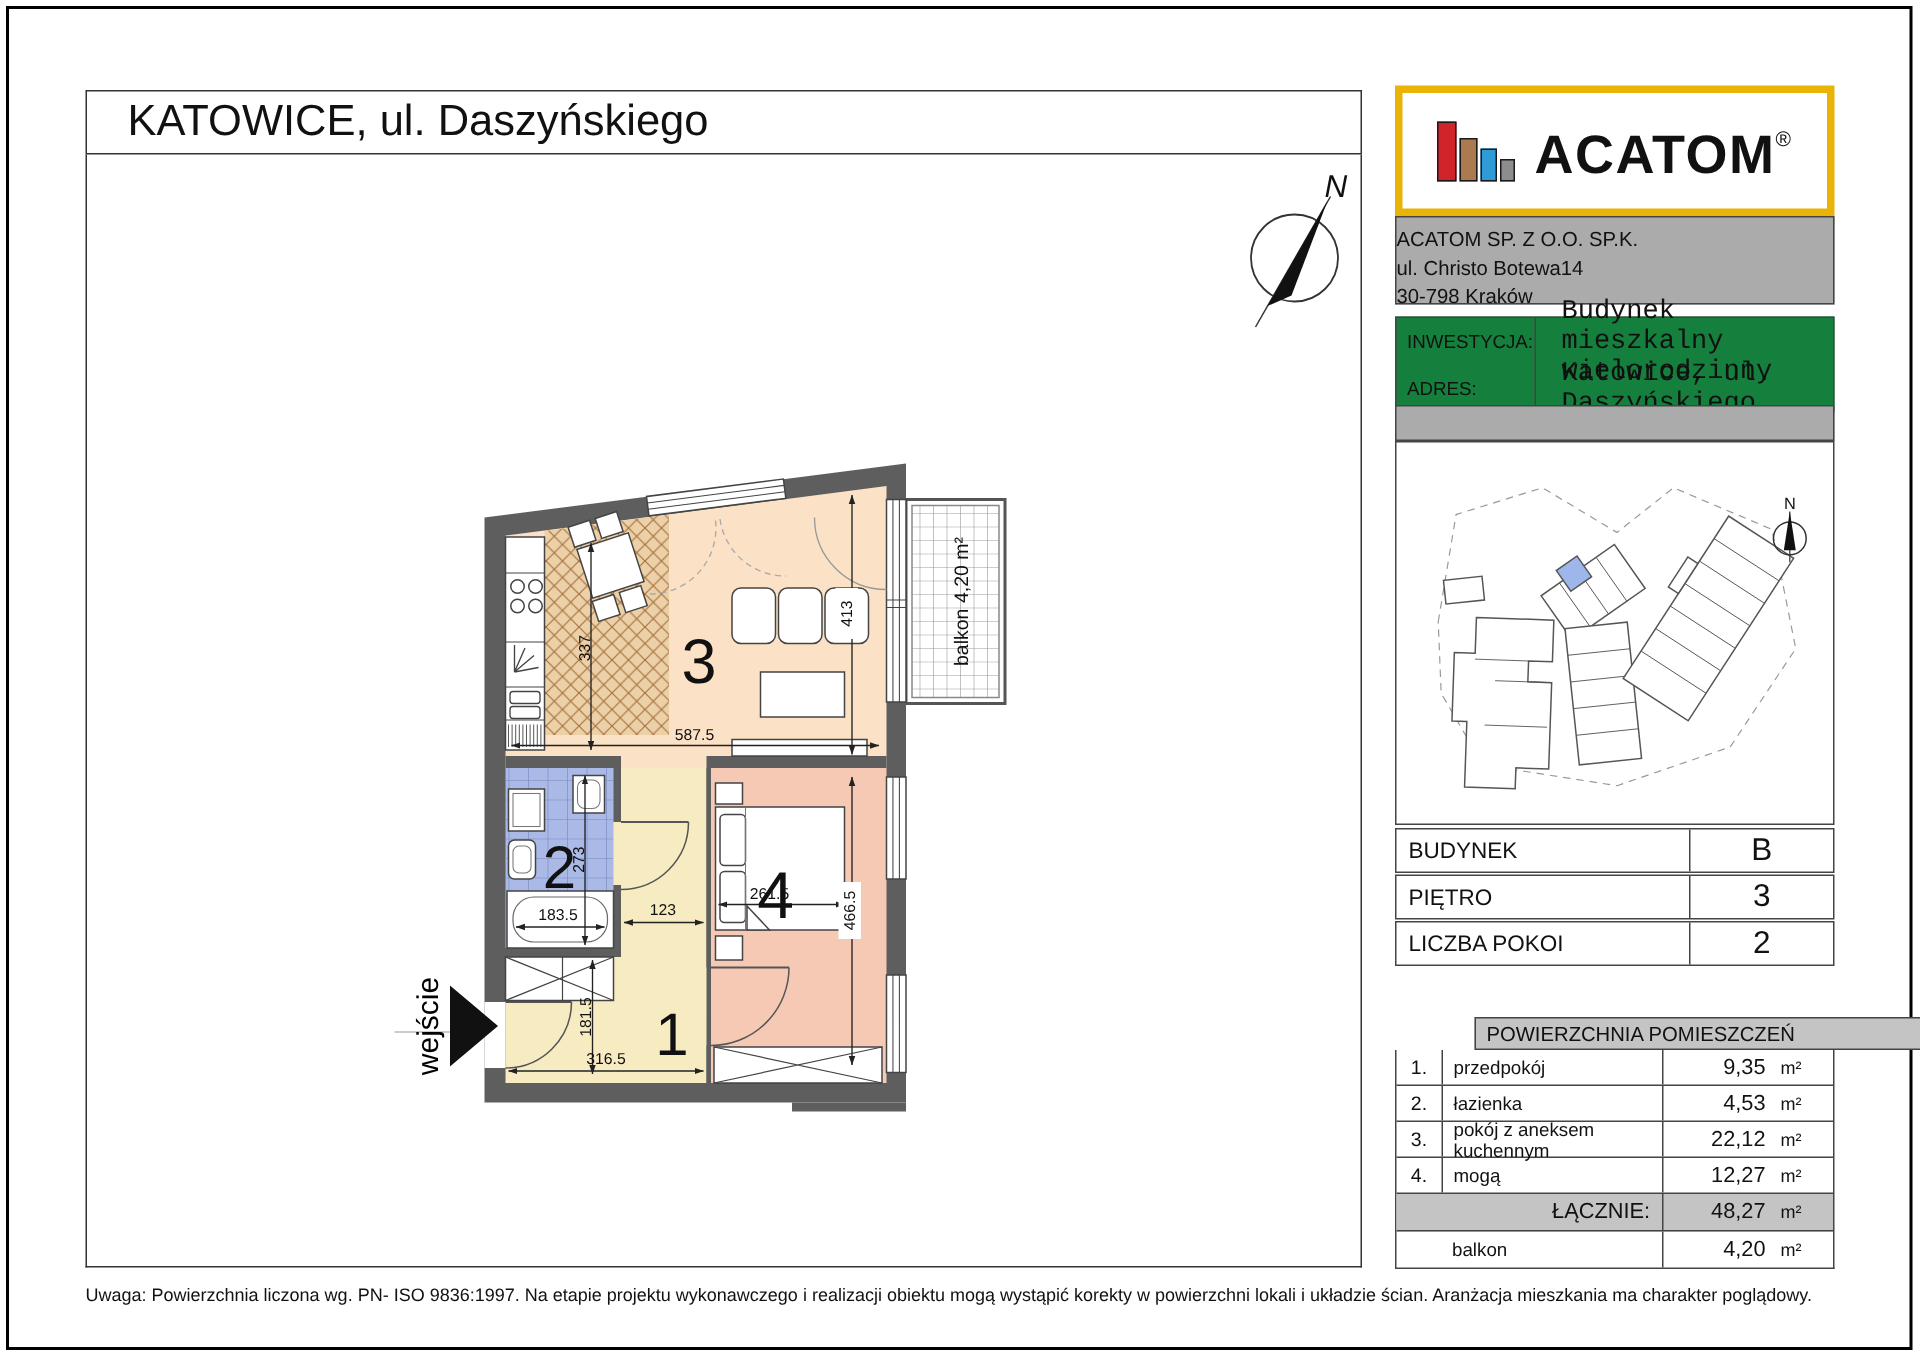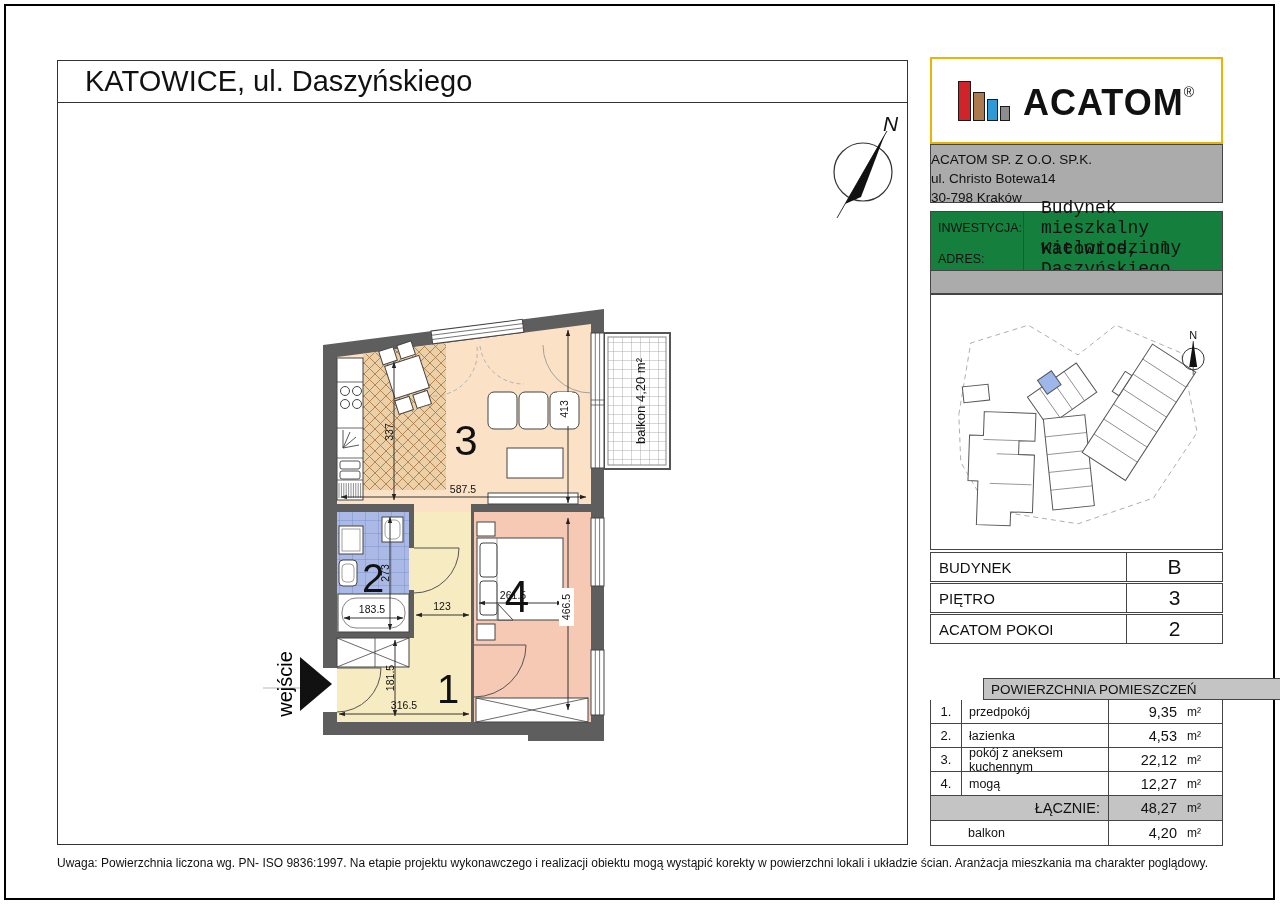--- a/index.html
+++ b/index.html
@@ -5,21 +5,21 @@
   html,body{margin:0;padding:0;background:#fff;}
   #app{position:relative;width:1280px;height:905px;background:#fff;
        font-family:"Liberation Sans",sans-serif;color:#111;overflow:hidden;}
   .abs{position:absolute;box-sizing:border-box;}
   .page-border{left:4px;top:4px;width:1271px;height:896px;border:2px solid #000;}
   .title-box{left:57px;top:60px;width:851px;height:43px;border:1px solid #333;
              display:flex;align-items:center;padding-left:27px;font-size:29px;}
   .main-box{left:57px;top:103px;width:851px;height:742px;border:1px solid #333;border-top:none;}
   .plan{position:absolute;left:0;top:0;}
   
-  .logo-box{left:930px;top:57px;width:293px;height:87px;border:2px solid #eab308;
+  .logo-box{left:930px;top:57px;width:293px;height:87px;border:5px solid #eab308;
             display:flex;align-items:center;justify-content:center;background:#fff;}
   .logo{display:flex;align-items:flex-end;}
   .bars{display:flex;align-items:flex-end;margin-right:11px;}
   .bar{display:inline-block;border:1px solid #1a1a1a;margin-right:2px;}
   .b1{width:11px;height:38px;background:#d1232a;}
   .b2{width:10px;height:27px;background:#ab7a4f;}
   .b3{width:9px;height:20px;background:#2e9bd6;}
   .b4{width:8px;height:13px;background:#8d8d8d;}
   .logo-text{font-size:36px;font-weight:bold;letter-spacing:1px;line-height:0.95;}
   .logo-text sup{font-size:14px;font-weight:normal;vertical-align:18px;}
@@ -324,21 +324,21 @@
   <div class="abs unit-rows">
     <div class="urow">
       <div class="ulabel">BUDYNEK</div>
       <div class="uvalue">B</div>
     </div>
     <div class="urow">
       <div class="ulabel">PIĘTRO</div>
       <div class="uvalue">3</div>
     </div>
     <div class="urow">
-      <div class="ulabel">ACATOM POKOI</div>
+      <div class="ulabel">LICZBA POKOI</div>
       <div class="uvalue">2</div>
     </div>
   </div>
 
   <div class="abs areas-header">POWIERZCHNIA POMIESZCZEŃ</div>
   <div class="abs areas-table">
     <div class="arow">
       <div class="ano">1.</div>
       <div class="aname">przedpokój</div>
       <div class="aval">9,35</div>

